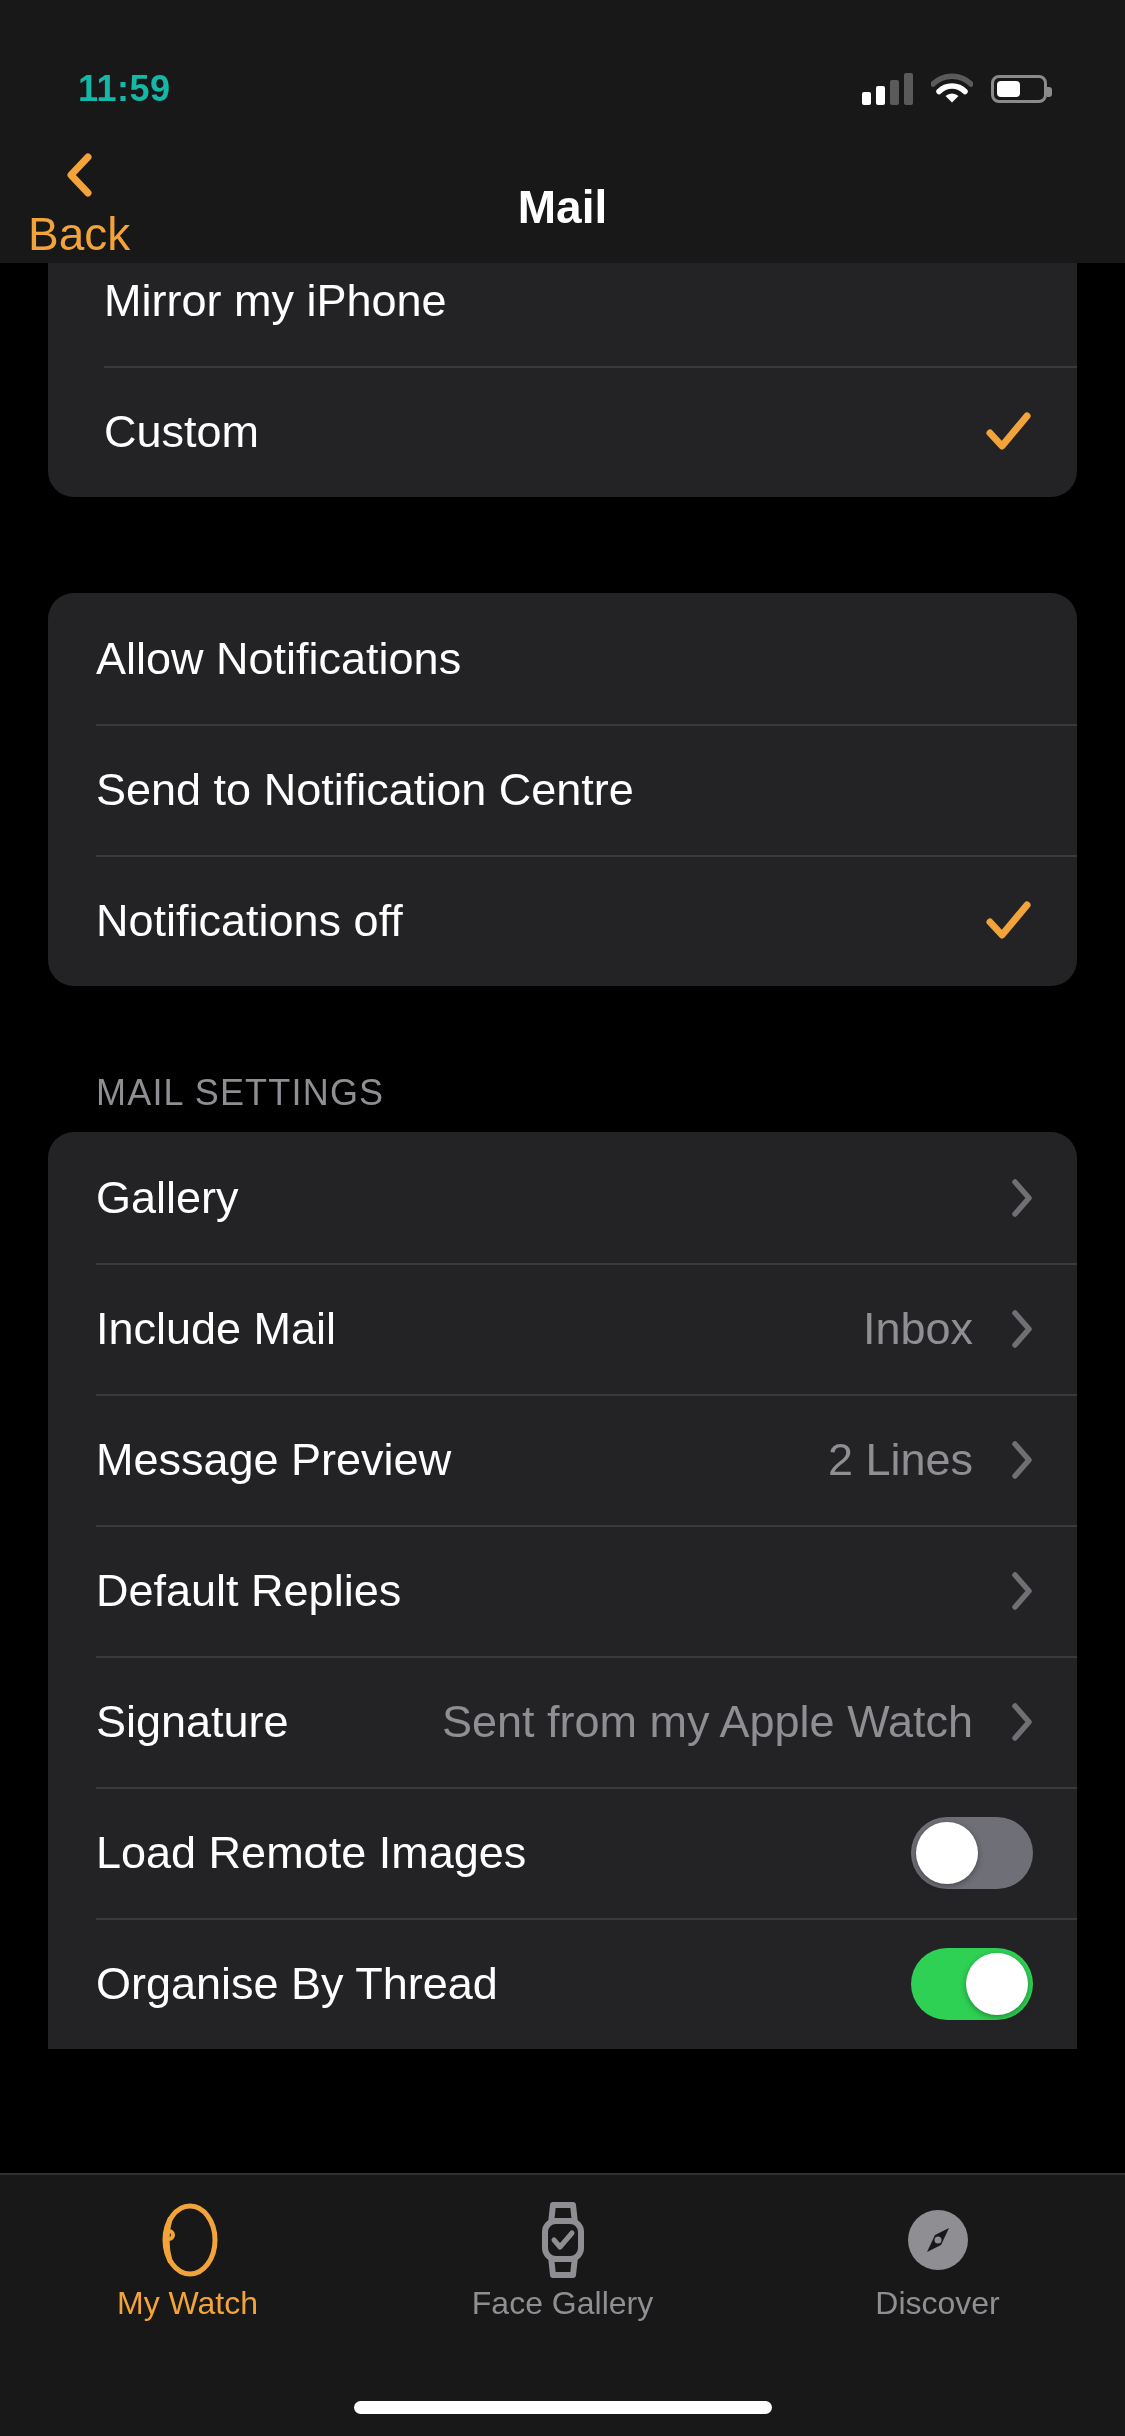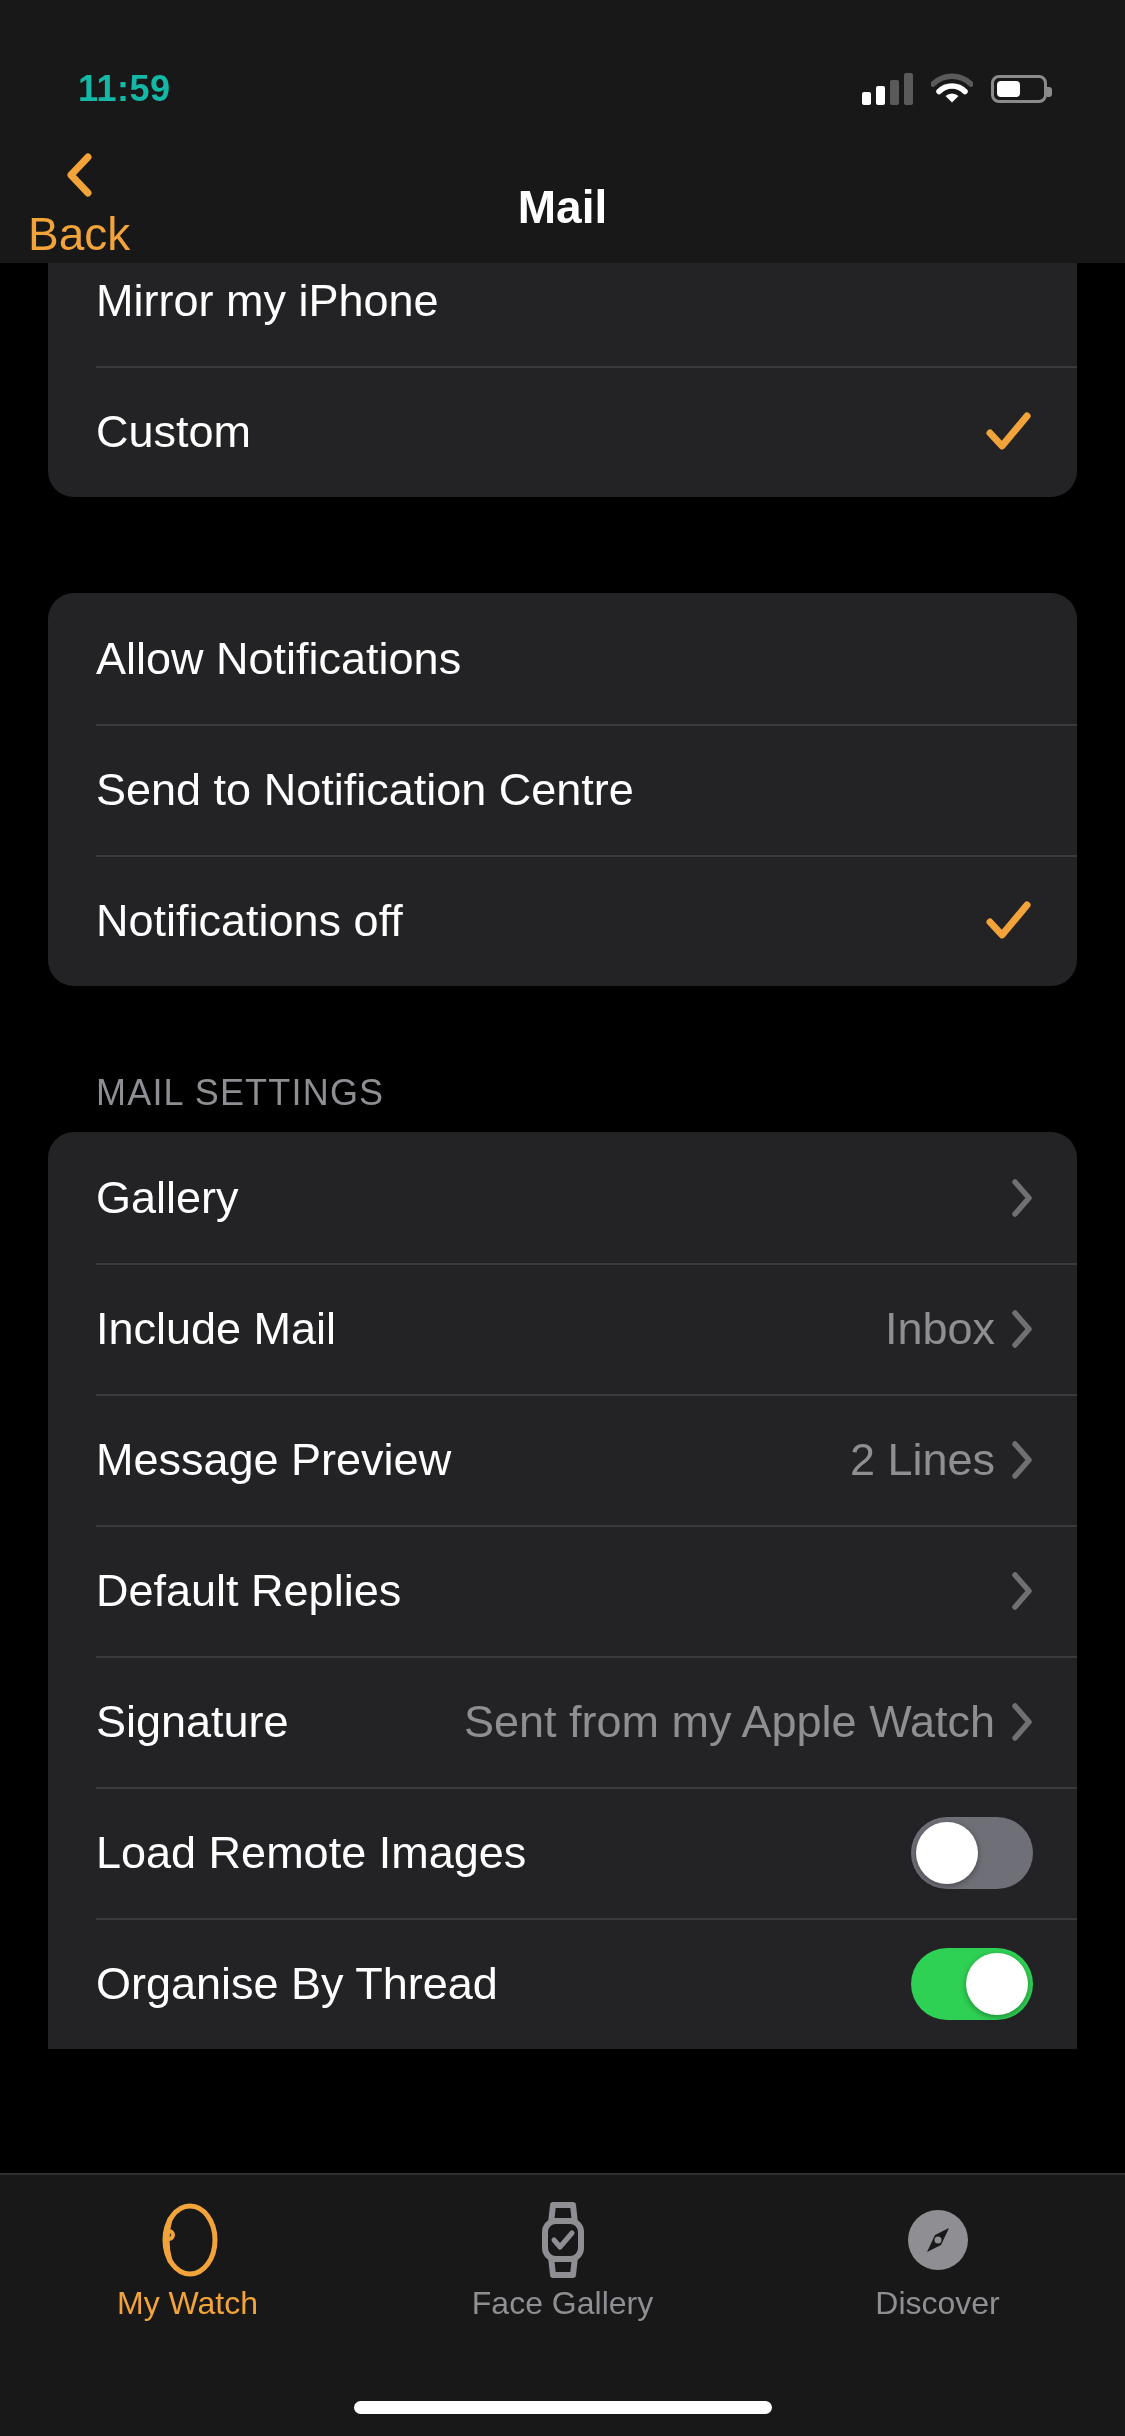--- a/index.html
+++ b/index.html
@@ -67,40 +67,41 @@
   }
 
   .card{
     background:#232325;
     border-radius:26px;
     margin:0 48px;
   }
   .card.clipped-top{
     border-top-left-radius:0; border-top-right-radius:0;
     margin-top:-28px;
+    padding-left:8px;
   }
   .card.clipped-bottom{
     border-bottom-left-radius:0; border-bottom-right-radius:0;
   }
 
   .row{
     height:131px;
     display:flex; align-items:center;
     padding:0 44px 0 48px;
     position:relative;
   }
   .row + .row::before{
     content:""; position:absolute; top:0; left:48px; right:0;
     height:2px; background:#3a3a3c;
   }
   .row-label{ font-size:45px; color:#fff; white-space:nowrap; }
   .row-spacer{ flex:1 1 auto; min-width:14px; }
   .row-value{
     font-size:45px; color:#8e8e93; white-space:nowrap;
-    margin-right:16px; overflow:hidden; text-overflow:ellipsis;
+    margin-right:38px; overflow:hidden; text-overflow:ellipsis;
   }
   .chev-right{ width:22px; height:38px; flex:0 0 auto; }
   .check{ width:50px; height:50px; flex:0 0 auto; }
 
   .group-header{
     font-size:36px; color:#8e8e93; letter-spacing:1.2px;
     padding:0 48px; margin:0 48px 18px 48px;
   }
   .gap-lg{ height:96px; }
   .gap-hdr{ height:86px; }

